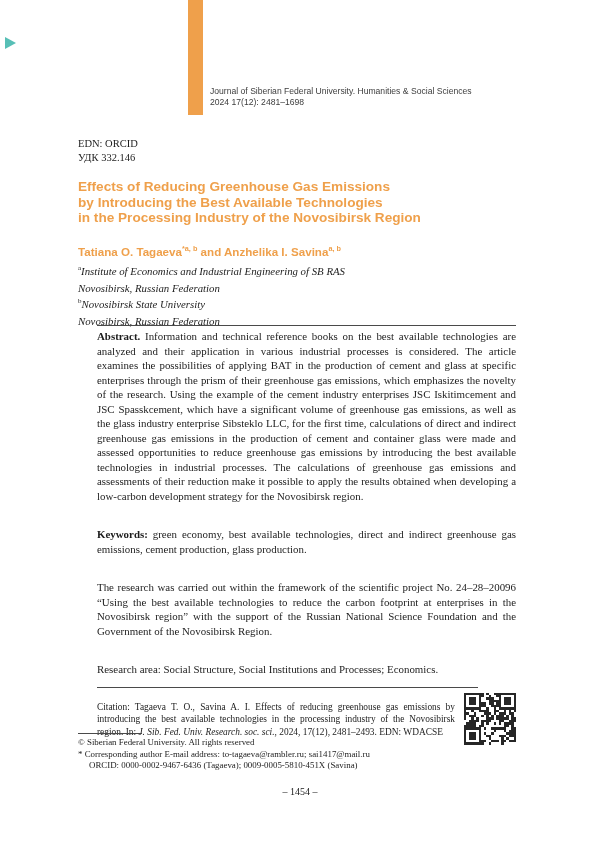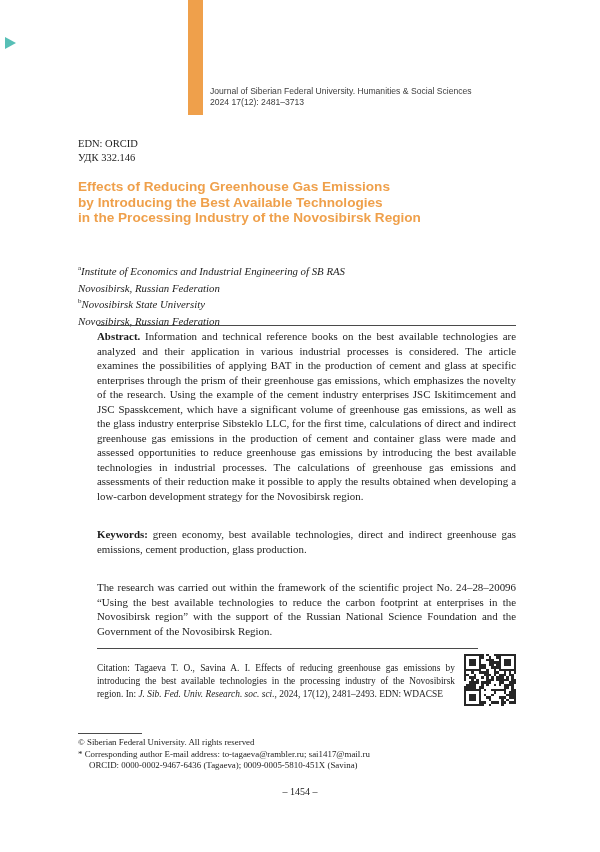--- a/index.html
+++ b/index.html
@@ -63,45 +63,49 @@
 </head>
 <body>
 
 <div class="page">
 
   <span class="arrow"></span>
   <div class="accent-bar"></div>
 
   <div class="journal-header">
     <div>Journal of Siberian Federal University.  Humanities &amp; Social Sciences</div>
-    <div>2024 17(12): 2481–3713</div>
+    <div>2024 17(12): 2481–1698</div>
   </div>
 
   <div class="meta">
     <div>EDN: ORCID</div>
     <div>УДК 332.146</div>
   </div>
 
   <h1 class="title">Effects of Reducing Greenhouse Gas Emissions
 by Introducing the Best Available Technologies
 in the Processing Industry of the Novosibirsk Region</h1>
 
+  <div class="authors">
+    <span>Tatiana O. Tagaeva</span><sup>*a, b</sup><span> and </span><span>Anzhelika I. Savina</span><sup>a, b</sup>
+  </div>
 
   <div class="affiliations">
     <div><sup>a</sup><span>Institute of Economics and Industrial Engineering of SB RAS</span></div>
     <div><sup></sup><span>Novosibirsk, Russian Federation</span></div>
     <div><sup>b</sup><span>Novosibirsk State University</span></div>
     <div><sup></sup><span>Novosibirsk, Russian Federation</span></div>
   </div>
 
   <div class="body-col">
     <hr class="rule">
     <p class="para"><b class="lbl">Abstract.</b><span> Information and technical reference books on the best available technologies are analyzed and their application in various industrial processes is considered. The article examines the possibilities of applying BAT in the production of cement and glass at specific enterprises through the prism of their greenhouse gas emissions, which emphasizes the novelty of the research. Using the example of the cement industry enterprises JSC Iskitimcement and JSC Spasskcement, which have a significant volume of greenhouse gas emissions, as well as the glass industry enterprise Sibsteklo LLC, for the first time, calculations of direct and indirect greenhouse gas emissions in the production of cement and container glass were made and assessed opportunities to reduce greenhouse gas emissions by introducing the best available technologies in industrial processes. The calculations of greenhouse gas emissions and assessments of their reduction make it possible to apply the results obtained when developing a low-carbon development strategy for the Novosibirsk region.</span></p>
     <p class="para gap"><b class="lbl">Keywords:</b><span> green economy, best available technologies, direct and indirect greenhouse gas emissions, cement production, glass production.</span></p>
     <p class="para gap">The research was carried out within the framework of the scientific project No. 24–28–20096 “Using the best available technologies to reduce the carbon footprint at enterprises in the Novosibirsk region” with the support of the Russian National Science Foundation and the Government of the Novosibirsk Region.</p>
+    <p class="para gap plain">Research area: Social Structure, Social Institutions and Processes; Economics.</p>
     <hr class="rule rule-cite">
     <div class="citation-row">
       <p class="citation"><span>Citation: Tagaeva T. O., Savina A. I. Effects of reducing greenhouse gas emissions by introducing the best available technologies in the processing industry of the Novosibirsk region. In: </span><i class="jrn">J. Sib. Fed. Univ. Research. soc. sci.</i><span>, 2024, 17(12), 2481–2493. EDN: WDACSE</span></p>
       <div class="qr">
           <i style="grid-row:1;grid-column:1"></i>
           <i style="grid-row:1;grid-column:2"></i>
           <i style="grid-row:1;grid-column:3"></i>
           <i style="grid-row:1;grid-column:4"></i>
           <i style="grid-row:1;grid-column:5"></i>
           <i style="grid-row:1;grid-column:6"></i>

